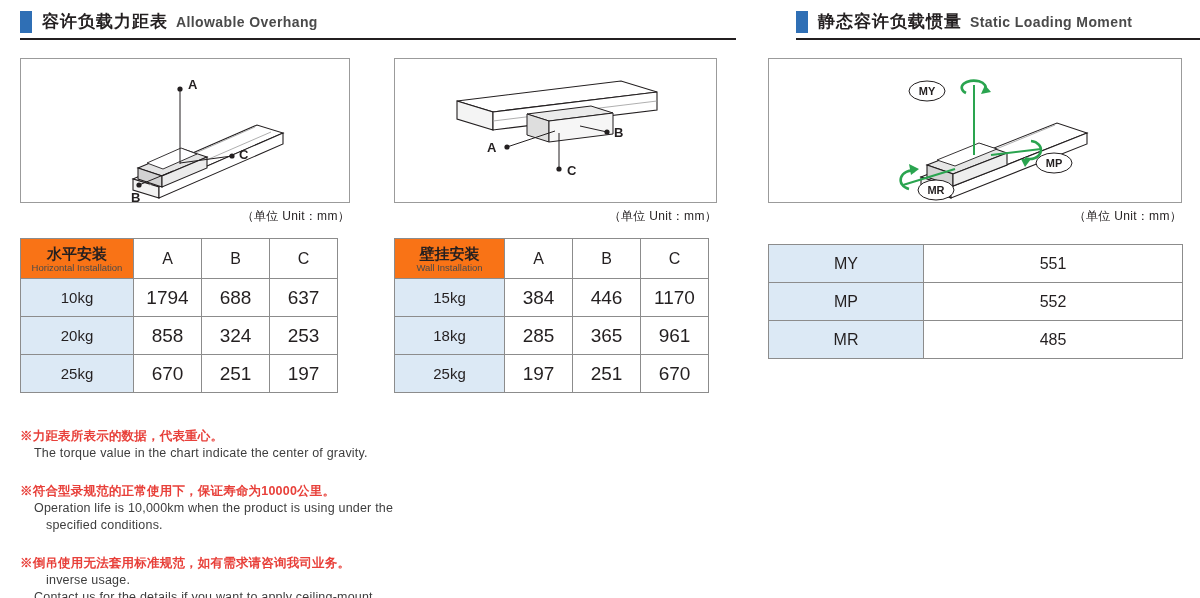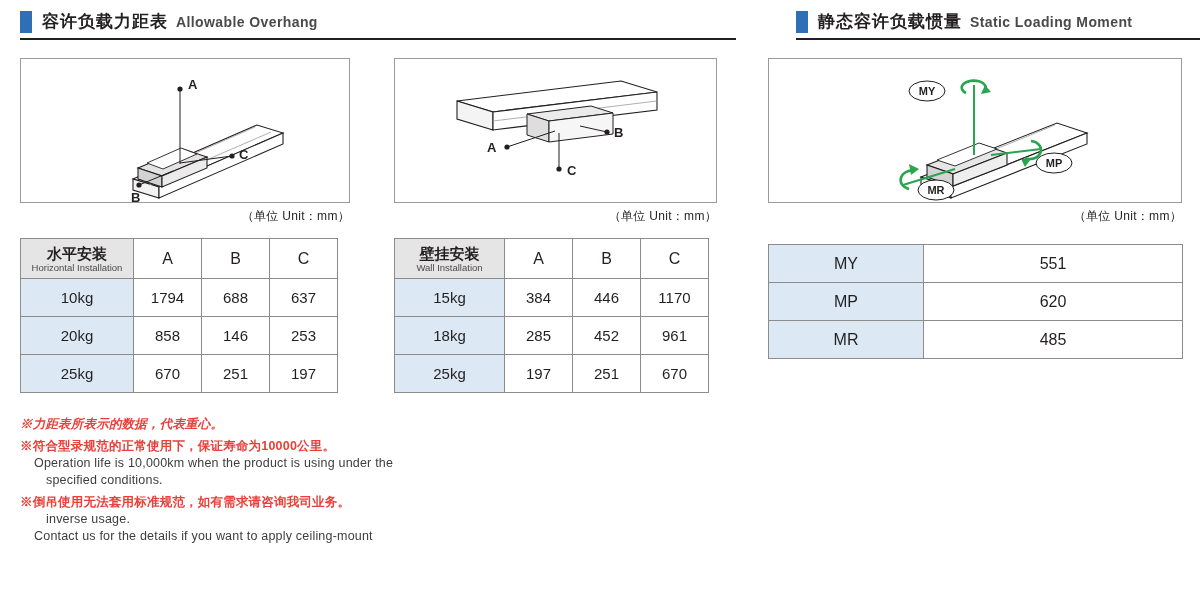--- a/index.html
+++ b/index.html
@@ -79,21 +79,21 @@
     font-size: 15px;
   }
   table.data td, table.data th {
     border: 1px solid #8c8c8c;
     text-align: center;
     vertical-align: middle;
     font-weight: normal;
     padding: 0;
   }
   table.data .hd {
-    background: #e5e5e5;
+    background: #f97316;
     height: 40px;
   }
   table.data .hd .hd-cn {
     font-size: 15px;
     font-weight: bold;
     display: block;
     line-height: 17px;
   }
   table.data .hd .hd-en {
     font-size: 9.5px;
@@ -105,21 +105,21 @@
     background: #ffffff;
     font-size: 16px;
   }
   table.data .rowlabel {
     background: #dce9f5;
     height: 38px;
     font-size: 15px;
   }
   table.data .val {
     background: #ffffff;
-    font-size: 15px;
+    font-size: 19px;
   }
 
   #tbl1 { left: 20px;  top: 238px; }
   #tbl1 .c0 { width: 113px; }
   #tbl1 .c1 { width: 68px; }
   #tbl1 .c2 { width: 68px; }
   #tbl1 .c3 { width: 68px; }
 
   #tbl2 { left: 394px; top: 238px; }
   #tbl2 .c0 { width: 110px; }
@@ -138,29 +138,29 @@
     left: 20px;
     top: 412px;
     width: 560px;
     font-size: 12.5px;
     line-height: 17px;
   }
   .note-cn {
     color: #e8403a;
     font-weight: bold;
     letter-spacing: 0.2px;
-    margin-top: 5px;
+    margin-top: 21px;
   }
   .note-en {
     color: #3d3d3d;
     padding-left: 14px;
     letter-spacing: 0.2px;
   }
   .note-en.indent2 { padding-left: 26px; }
-  .note-cn:first-child { margin-top: 4px; font-style: italic; }
+  .note-cn:first-child { margin-top: 16px; }
 
   
   svg { display: block; }
 </style>
 </head>
 <body>
 
 <div class="page">
 
   <div class="sec-header" id="hdr-left">
@@ -280,21 +280,21 @@
     </tr>
     <tr>
       <td class="rowlabel">10kg</td>
       <td class="val">1794</td>
       <td class="val">688</td>
       <td class="val">637</td>
     </tr>
     <tr>
       <td class="rowlabel">20kg</td>
       <td class="val">858</td>
-      <td class="val">146</td>
+      <td class="val">324</td>
       <td class="val">253</td>
     </tr>
     <tr>
       <td class="rowlabel">25kg</td>
       <td class="val">670</td>
       <td class="val">251</td>
       <td class="val">197</td>
     </tr>
   </tbody>
     </table>
@@ -312,51 +312,52 @@
     </tr>
     <tr>
       <td class="rowlabel">15kg</td>
       <td class="val">384</td>
       <td class="val">446</td>
       <td class="val">1170</td>
     </tr>
     <tr>
       <td class="rowlabel">18kg</td>
       <td class="val">285</td>
-      <td class="val">452</td>
+      <td class="val">365</td>
       <td class="val">961</td>
     </tr>
     <tr>
       <td class="rowlabel">25kg</td>
       <td class="val">197</td>
       <td class="val">251</td>
       <td class="val">670</td>
     </tr>
   </tbody>
     </table>
 
   <table class="data" id="tbl3">
     <tbody>
         <tr>
       <td class="rowlabel c0">MY</td>
       <td class="val c1">551</td>
     </tr>
     <tr>
       <td class="rowlabel c0">MP</td>
-      <td class="val c1">620</td>
+      <td class="val c1">552</td>
     </tr>
     <tr>
       <td class="rowlabel c0">MR</td>
       <td class="val c1">485</td>
     </tr>
   </tbody>
     </table>
 
   <div class="notes">
     <div class="note-cn">※力距表所表示的数据，代表重心。</div>
+    <div class="note-en">The torque value in the chart indicate the center of gravity.</div>
     <div class="note-cn">※符合型录规范的正常使用下，保证寿命为10000公里。</div>
     <div class="note-en">Operation life is 10,000km when the product is using under the</div>
     <div class="note-en indent2">specified conditions.</div>
     <div class="note-cn">※倒吊使用无法套用标准规范，如有需求请咨询我司业务。</div>
     <div class="note-en indent2">inverse usage.</div>
     <div class="note-en">Contact us for the details if you want to apply ceiling-mount</div>
   </div>
 
 </div>
 

